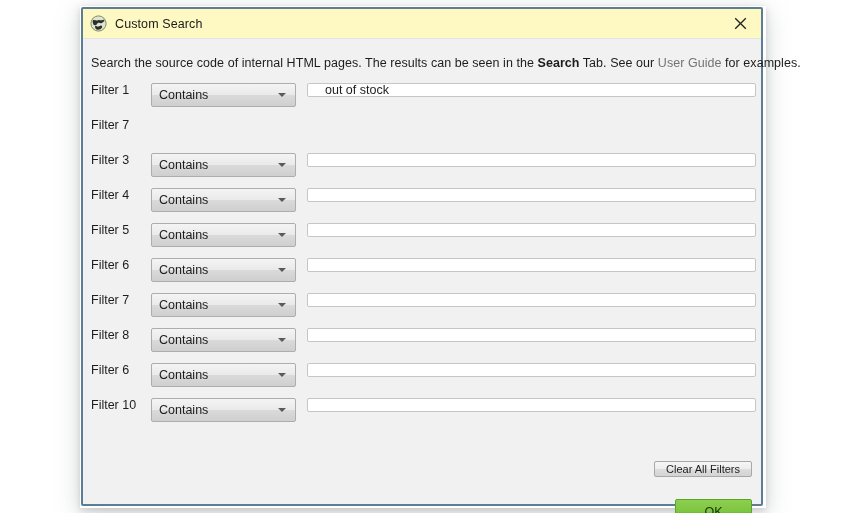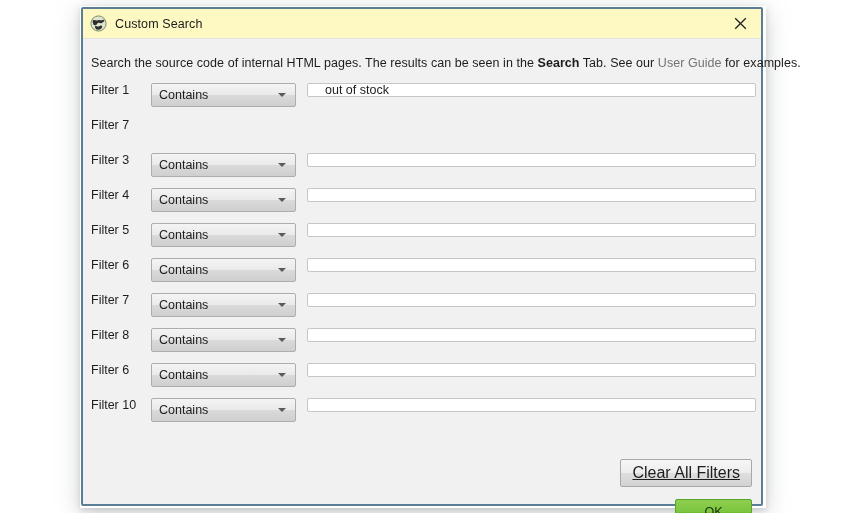--- a/index.html
+++ b/index.html
@@ -192,31 +192,30 @@
   }
   .txt::placeholder { color: #b0b0b0; }
 
   
   .clear-wrap {
     position: absolute;
     right: 9px;
     top: 420px;
   }
   .btn-clear {
-    height: 28px;
+    height: 16px;
     padding: 0 11px;
     border: 1px solid #a8a8a8;
     border-radius: 2px;
     background: linear-gradient(to bottom, #f6f6f6 0%, #ededed 48%, #dedede 50%, #d3d3d3 100%);
     font-family: "Liberation Sans", sans-serif;
-    font-size: 16px;
+    font-size: 11px;
     color: #1d1d1d;
     cursor: pointer;
     white-space: nowrap;
-    text-decoration: underline;
   }
 
   .ok-wrap {
     position: absolute;
     right: 9px;
     top: 460px;
   }
   .btn-ok {
     width: 77px;
     height: 25px;

